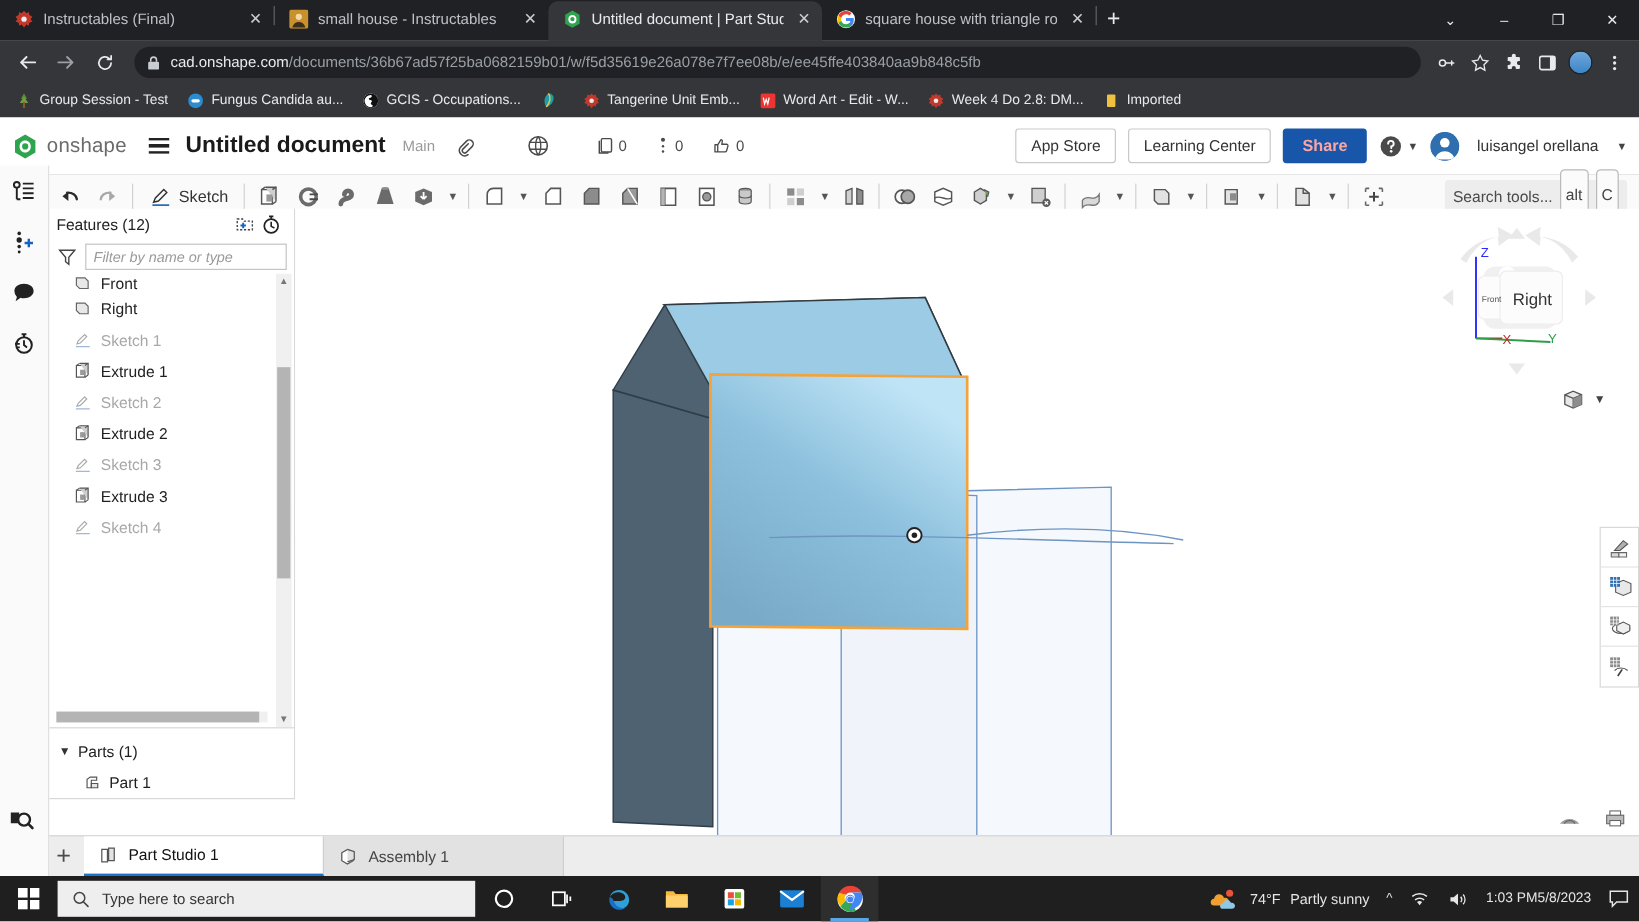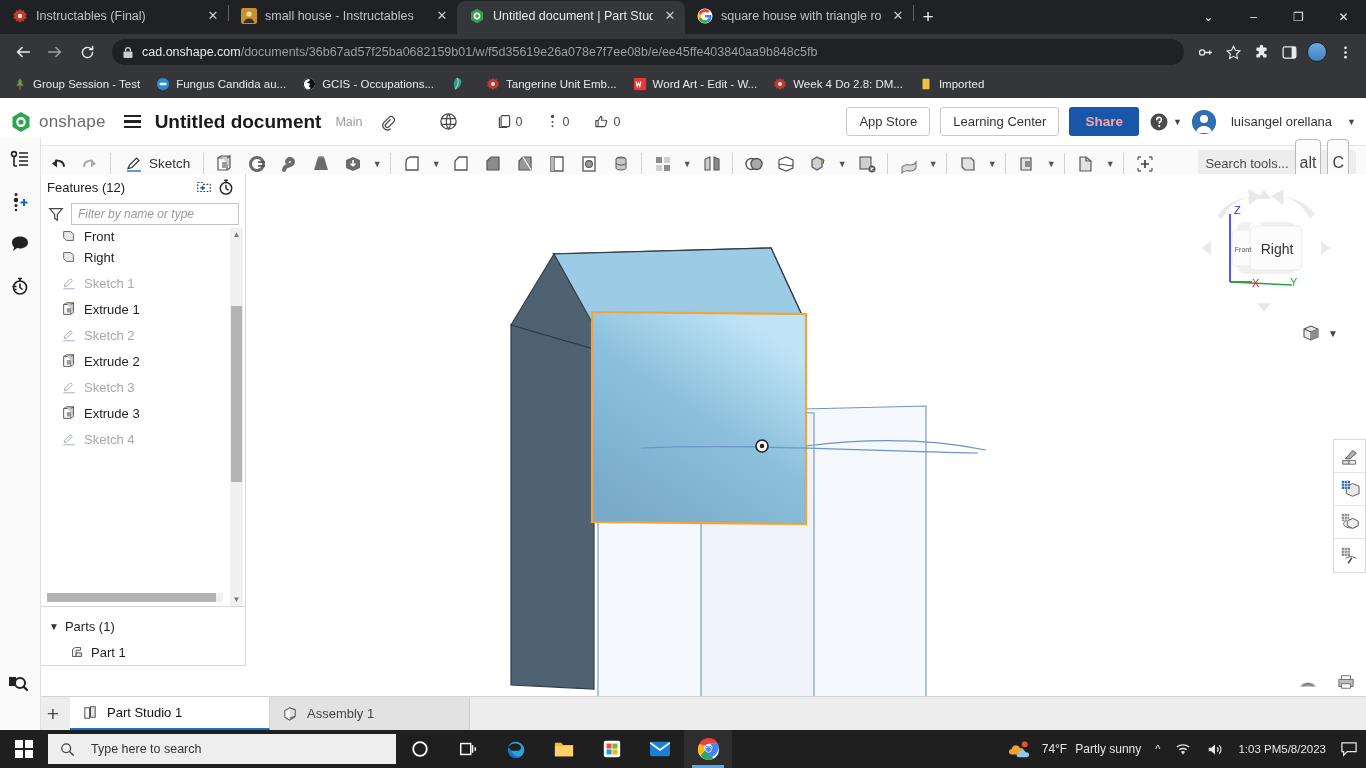--- a/index.html
+++ b/index.html
@@ -126,21 +126,21 @@
   .tool .caret { font-size: 9px; color: #555; }
   .tdiv { width: 1px; height: 22px; background: #d2d2d2; margin: 0 4px; }
   .searchtools {
     position: absolute; right: 10px; top: 4px;
     background: #ededed; border-radius: 3px; height: 26px;
     display: flex; align-items: center; padding: 0 7px; gap: 6px;
     font-size: 13px; color: #4a4a4a;
   }
   .kbd {
     border: 1px solid #b9b9b9; background: #fbfbfb; border-radius: 4px;
-    font-size: 16px; padding: 13px 4px; color: #444; line-height: 1.2;
+    font-size: 13px; padding: 13px 4px; color: #444; line-height: 1.2;
   }
 
   
   .rail {
     position: absolute; left: 0; top: 40px; width: 41px; bottom: 0;
     background: #fafafa; border-right: 1px solid #e0e0e0;
     display: flex; flex-direction: column; align-items: center; padding-top: 8px; gap: 14px;
     z-index: 3;
   }
   .rail .ricon { width: 28px; height: 28px; display:flex; align-items:center; justify-content:center; }
@@ -219,21 +219,21 @@
   .sheet-tab.active { background: #fff; color: #111; border-bottom: 2px solid #1a73c8; }
 
   
   .taskbar {
     position: absolute; left: 0; bottom: 0; width: 1366px; height: 38px;
     background: #1f1f1f; display: flex; align-items: center;
   }
   .start { width: 48px; height: 38px; display: flex; align-items: center; justify-content: center; }
   .tsearch {
     width: 348px; height: 30px; background: #eeeeee; display: flex; align-items: center;
-    gap: 16px; padding: 0 12px; font-size: 12.5px; color: #333;
+    gap: 10px; padding: 0 12px; font-size: 12.5px; color: #333;
   }
   .tb-app { width: 48px; height: 38px; display: flex; align-items: center; justify-content: center; position: relative; }
   .tb-app.active { background: #2e2e2e; }
   .tb-app.active::after { content:""; position:absolute; bottom:0; left:8px; right:8px; height:3px; background:#5aa7e8;}
   .tray {
     margin-left: auto; display: flex; align-items: center; gap: 14px; padding-right: 8px;
     color: #e6e6e6; font-size: 12px;
   }
   .tray .clock { display: flex; flex-direction: row; align-items: flex-end; line-height: 1.25; font-size: 11.5px; }
   .tray .wx { display: flex; align-items: center; gap: 8px; font-size: 12px; }

